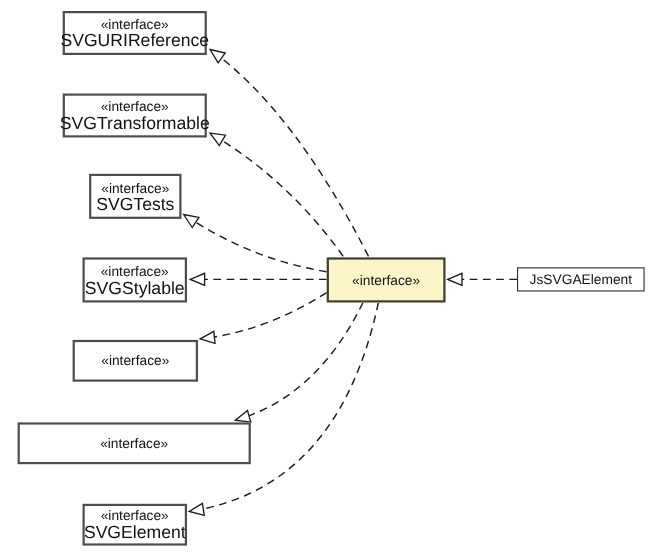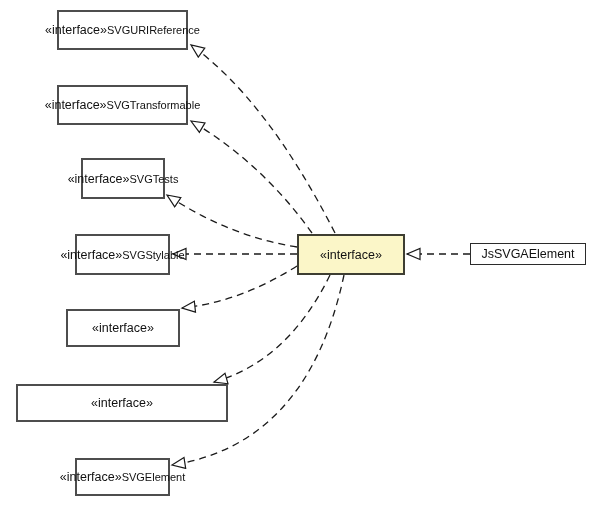--- a/index.html
+++ b/index.html
@@ -25,35 +25,36 @@
   .edge {
     fill: none;
     stroke: var(--edge_stroke, #1a1a1a);
     stroke-width: 1.3;
     stroke-dasharray: 7 5;
   }
   .node {
     position: absolute;
     box-sizing: border-box;
     display: flex;
+    flex-direction: column;
     align-items: center;
     justify-content: center;
     background: var(--box_fill, #ffffff);
     border: 2px solid var(--box_border, #4d4d4d);
     color: var(--text_color, #111111);
     text-align: center;
     cursor: pointer;
     line-height: 16px;
   }
   .node .stereo {
     font-size: 12.5px;
     white-space: nowrap;
   }
   .node .cname {
-    font-size: 11px;
+    font-size: 16px;
     white-space: nowrap;
   }
   .node.center {
     background: var(--highlight_fill, #fbf6c8);
     border: 2px solid var(--highlight_border, #3e3e32);
   }
   .node.impl {
     border: 1px solid var(--impl_border, #2b2b2b);
     justify-content: center;
   }

